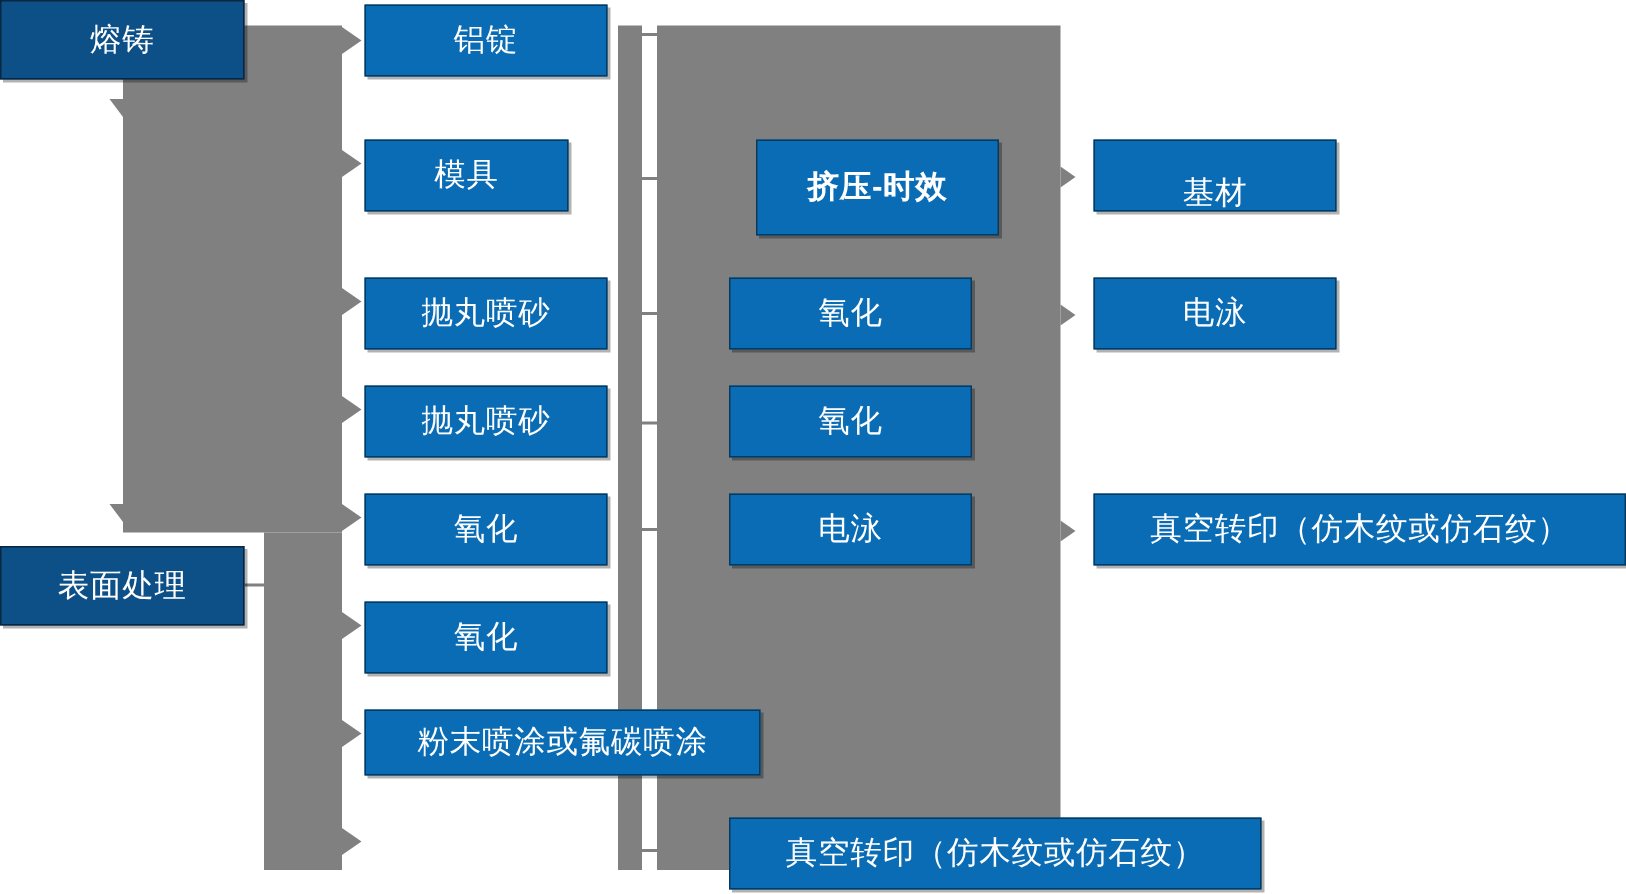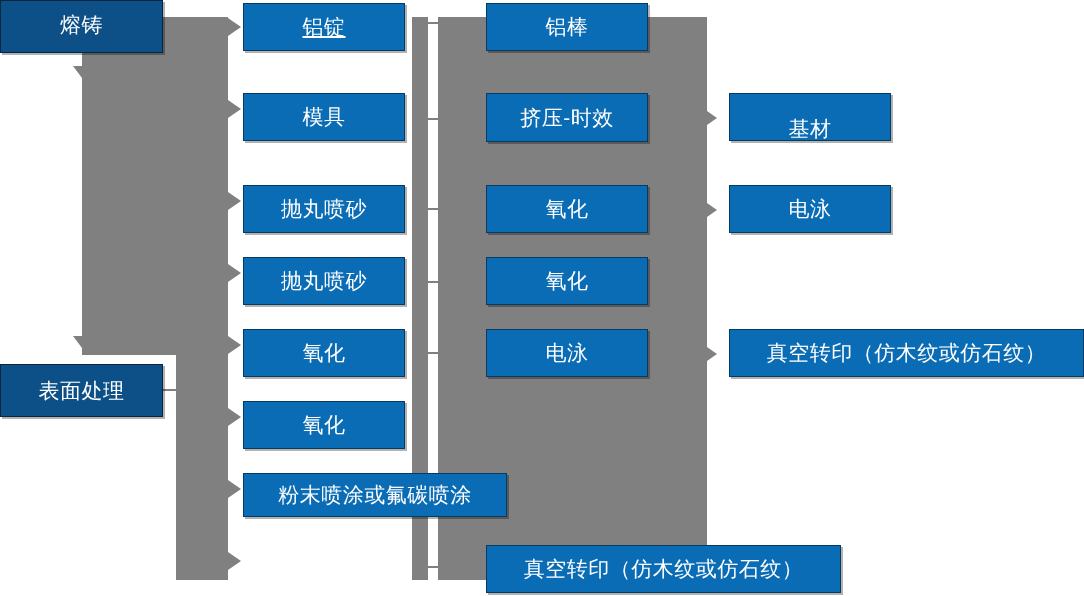--- a/index.html
+++ b/index.html
@@ -112,34 +112,34 @@
   <div class="tick" style="left:412px; top:281px; width:34px;"></div>
   <div class="tick" style="left:412px; top:352px; width:34px;"></div>
   <div class="tick" style="left:412px; top:566px; width:34px;"></div>
 
   <div class="gray" style="left:438px; top:17px; width:269px; height:563px;"></div>
 
   <div class="arrow-r small" style="left:707px; top:111px;"></div>
   <div class="arrow-r small" style="left:707px; top:203px;"></div>
   <div class="arrow-r small" style="left:707px; top:347px;"></div>
 
-  <div class="node dark" style="left:0px; top:0px; width:163px; height:53px;font-family:Liberation Mono, monospace;">
+  <div class="node dark" style="left:0px; top:0px; width:163px; height:53px;">
     <span>熔铸</span>
   </div>
 
 
   <div class="node dark" style="left:0px; top:364px; width:163px; height:53px;">
     <span>表面处理</span>
   </div>
 
-  <div class="node mid" style="left:243px; top:3px; width:162px; height:48px;text-decoration:underline;">
+  <div class="node mid" style="left:243px; top:3px; width:162px; height:48px;">
     <span>铝锭</span>
   </div>
 
-  <div class="node mid" style="left:243px; top:93px; width:162px; height:48px;">
+  <div class="node mid" style="left:243px; top:93px; width:136px; height:48px;">
     <span>模具</span>
   </div>
 
   <div class="node mid" style="left:243px; top:185px; width:162px; height:48px;">
     <span>抛丸喷砂</span>
   </div>
 
   <div class="node mid" style="left:243px; top:257px; width:162px; height:48px;">
     <span>抛丸喷砂</span>
   </div>
@@ -150,25 +150,22 @@
 
   <div class="node mid" style="left:243px; top:401px; width:162px; height:48px;">
     <span>氧化</span>
   </div>
 
   <div class="node mid" style="left:243px; top:473px; width:264px; height:44px;">
     <span>粉末喷涂或氟碳喷涂</span>
   </div>
 
 
-  <div class="node mid" style="left:486px; top:3px; width:162px; height:48px;">
-    <span>铝棒</span>
-  </div>
 
-  <div class="node mid" style="left:486px; top:93px; width:162px; height:49px;">
+  <div class="node mid" style="left:504px; top:93px; width:162px; height:64px;font-weight:bold;">
     <span>挤压-时效</span>
   </div>
 
   <div class="node mid" style="left:486px; top:185px; width:162px; height:48px;">
     <span>氧化</span>
   </div>
 
   <div class="node mid" style="left:486px; top:257px; width:162px; height:48px;">
     <span>氧化</span>
   </div>

